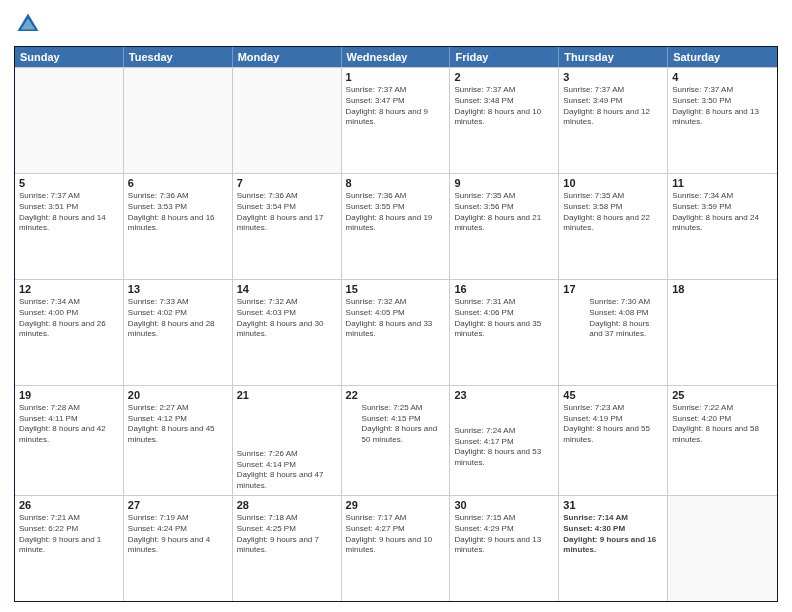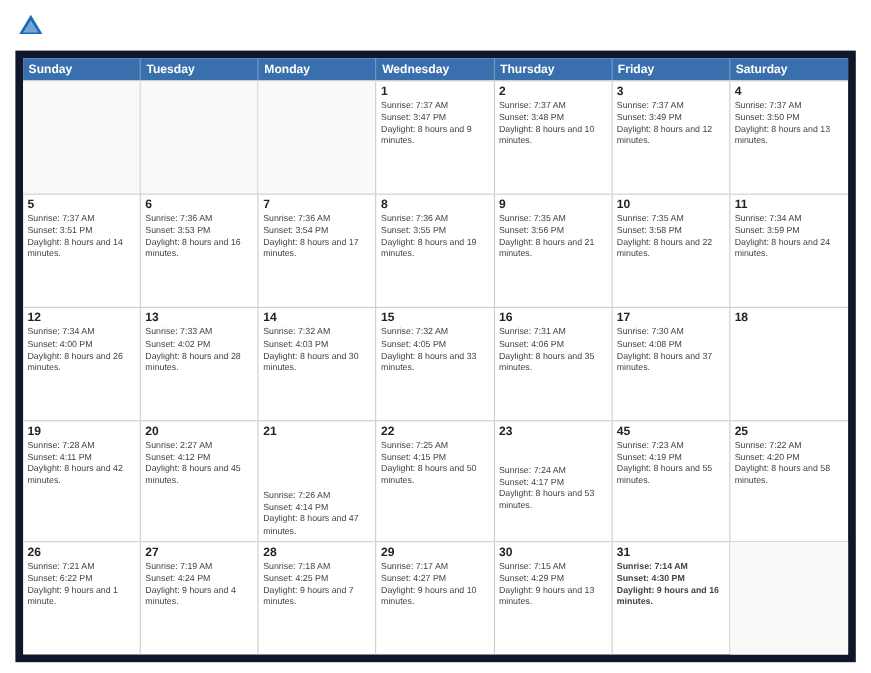--- a/index.html
+++ b/index.html
@@ -57,21 +57,21 @@
       line-height: 1.1;
     }
     .subtitle {
       font-size: 14px;
       color: #555;
     }
     .calendar {
       flex: 1;
       display: flex;
       flex-direction: column;
-      border: 7px solid #0f172a;
+      border: 1px solid #0f172a;
     }
     .cal-header {
       display: grid;
       grid-template-columns: repeat(7, 1fr);
       background: #3a6fad;
     }
     .cal-header-cell {
       color: #fff;
       font-size: 11px;
       font-weight: bold;
@@ -133,22 +133,22 @@
       <div class="subtitle"></div>
     </div>
   </div>
 
   <div class="calendar">
     <div class="cal-header">
     <div class="cal-header-cell">Sunday</div>
         <div class="cal-header-cell">Tuesday</div>
         <div class="cal-header-cell">Monday</div>
         <div class="cal-header-cell">Wednesday</div>
+        <div class="cal-header-cell">Friday</div>
         <div class="cal-header-cell">Thursday</div>
-        <div class="cal-header-cell">Friday</div>
         <div class="cal-header-cell">Saturday</div>
       </div>
     <div class="cal-body">
     <div class="cal-row">
           <div class="cal-cell empty"></div>
           <div class="cal-cell empty"></div>
           <div class="cal-cell empty"></div>
           <div class="cal-cell">
             <div class="day-num">1</div>
             <div class="day-info" style="white-space: pre-line;">Sunrise: 7:37 AM
@@ -244,21 +244,21 @@
 Daylight: 8 hours and 33 minutes.</div>
           </div>
           <div class="cal-cell">
             <div class="day-num">16</div>
             <div class="day-info" style="white-space: pre-line;">Sunrise: 7:31 AM
 Sunset: 4:06 PM
 Daylight: 8 hours and 35 minutes.</div>
           </div>
           <div class="cal-cell">
             <div class="day-num">17</div>
-            <div class="day-info" style="white-space: pre-line;">Sunrise: 7:30 AM
+            <div class="day-info" style="white-space: pre-line; margin-left: 26px;">Sunrise: 7:30 AM
 Sunset: 4:08 PM
 Daylight: 8 hours and 37 minutes.</div>
           </div>
           <div class="cal-cell">
             <div class="day-num">18</div>
           </div>
         </div>
         <div class="cal-row">
           <div class="cal-cell">
             <div class="day-num">19</div>
@@ -273,21 +273,21 @@
 Daylight: 8 hours and 45 minutes.</div>
           </div>
           <div class="cal-cell">
             <div class="day-num">21</div>
             <div class="day-info" style="white-space: pre-line; margin-top: 48px;">Sunrise: 7:26 AM
 Sunset: 4:14 PM
 Daylight: 8 hours and 47 minutes.</div>
           </div>
           <div class="cal-cell">
             <div class="day-num">22</div>
-            <div class="day-info" style="white-space: pre-line;">Sunrise: 7:25 AM
+            <div class="day-info" style="white-space: pre-line; margin-left: 16px;">Sunrise: 7:25 AM
 Sunset: 4:15 PM
 Daylight: 8 hours and 50 minutes.</div>
           </div>
           <div class="cal-cell">
             <div class="day-num">23</div>
             <div class="day-info" style="white-space: pre-line; margin-top: 25px;">Sunrise: 7:24 AM
 Sunset: 4:17 PM
 Daylight: 8 hours and 53 minutes.</div>
           </div>
           <div class="cal-cell">

